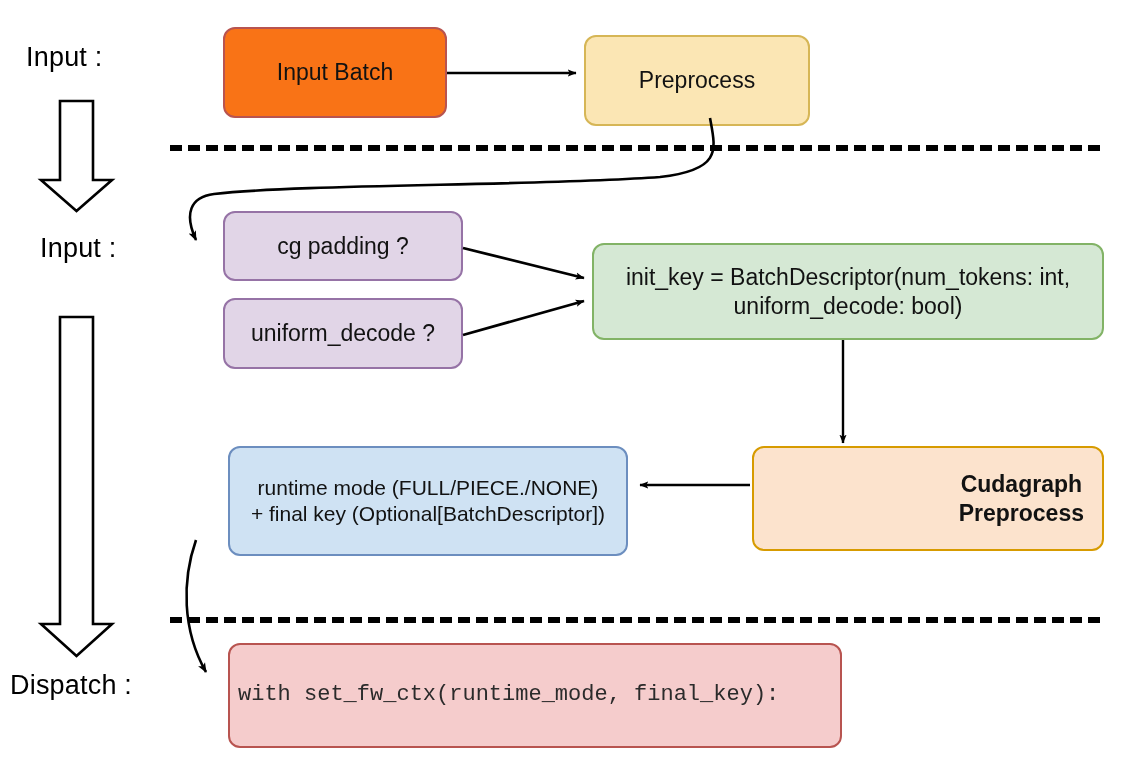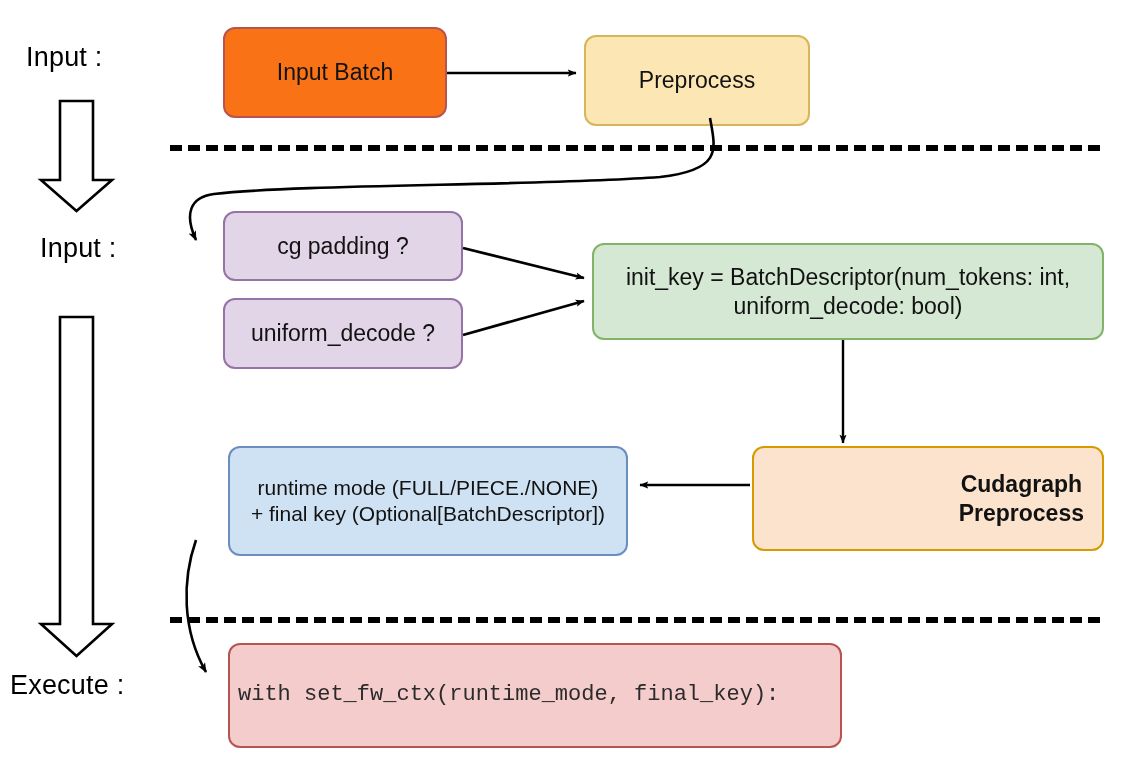--- a/index.html
+++ b/index.html
@@ -107,21 +107,21 @@
 </style>
 </head>
 <body>
 
 <div id="canvas">
 
   <div class="stage-label" style="left:26px; top:42px;">Input :</div>
 
   <div class="stage-label" style="left:40px; top:233px;">Input :</div>
 
-  <div class="stage-label" style="left:10px; top:670px;">Execute :</div>
+  <div class="stage-label" style="left:10px; top:670px;">Dispatch :</div>
 
   <div class="dashed-sep" style="left:170px; top:145px; width:930px;"></div>
   <div class="dashed-sep" style="left:170px; top:617px; width:930px;"></div>
 
   <div class="node node-input-batch" style="left:223px; top:27px; width:224px; height:91px;">
     <div class="lines">
         <span>Input Batch</span>
       </div>
   </div>
 

